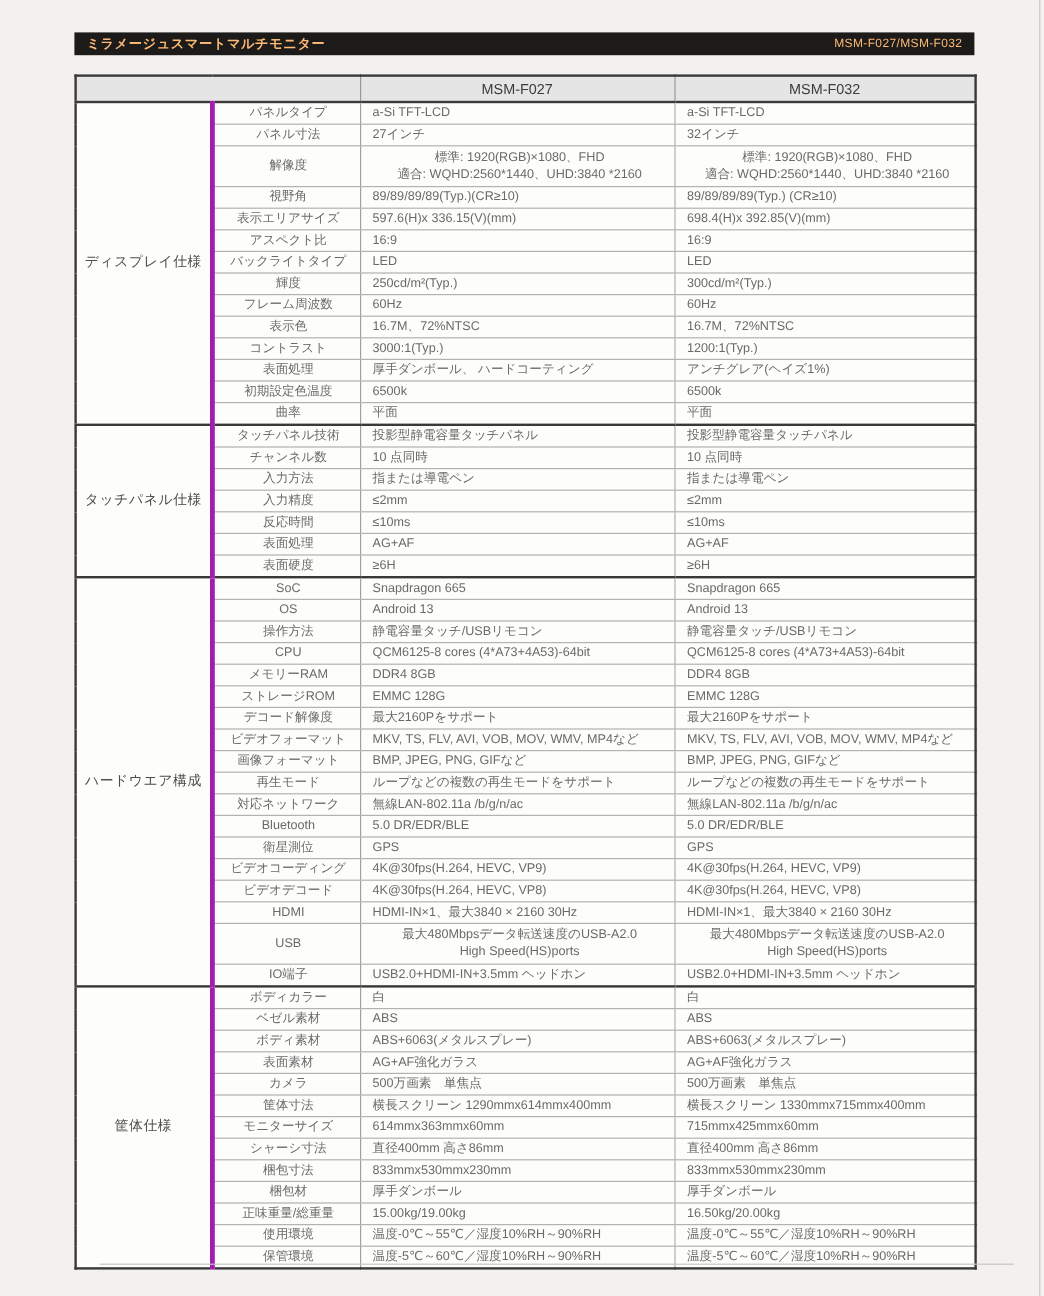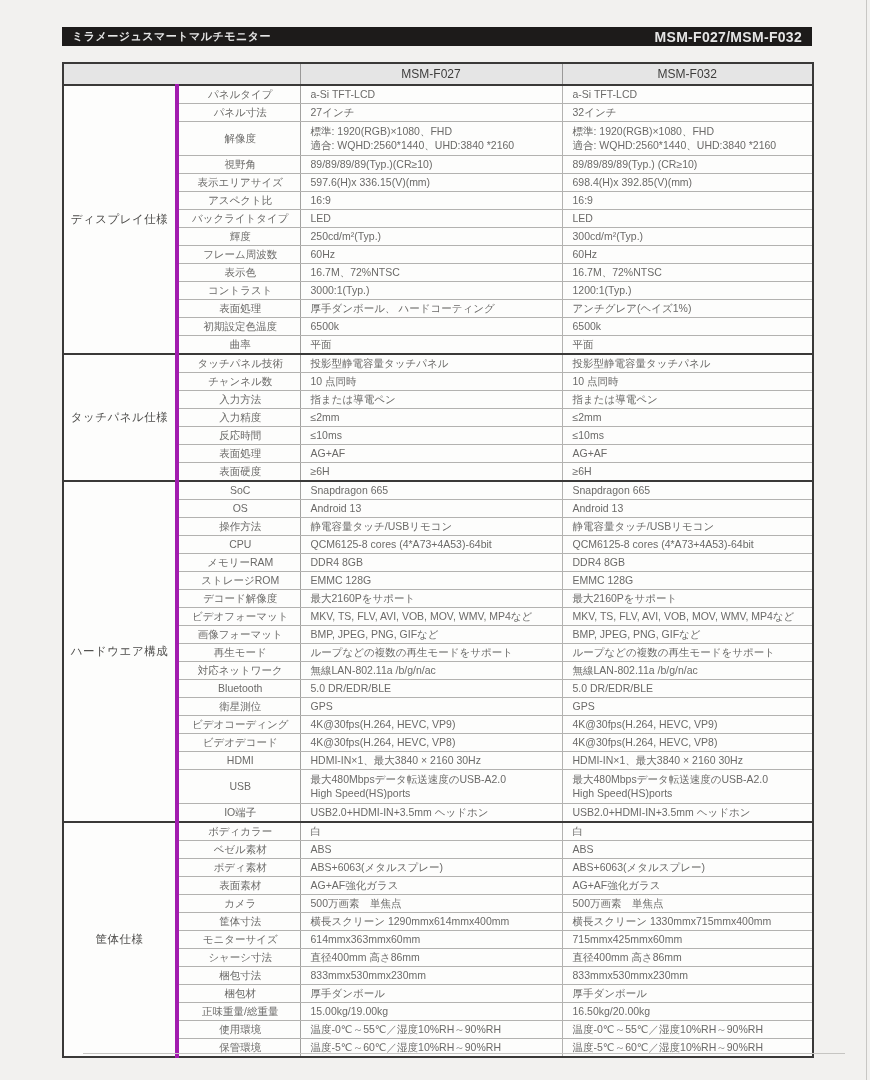--- a/index.html
+++ b/index.html
@@ -9,26 +9,26 @@
     font-family: "Liberation Sans", "DejaVu Sans", sans-serif;
     position: relative;
     overflow: hidden;
   }
   .page-edge {
     position: absolute; top: 0; bottom: 0; right: 3px;
     width: 1px; background: #c8c7c4;
   }
   .titlebar {
     position: absolute; left: 62px; top: 27px; width: 750px; height: 19px;
-    background: #1d1b1a; color: #e5e5e5;
+    background: #1d1b1a; color: #fdba74;
     display: flex; align-items: center; justify-content: space-between;
     box-sizing: border-box; padding: 0 10px;
   }
   .titlebar .prod { font-size: 11px; font-weight: bold; letter-spacing: 0.5px; }
-  .titlebar .models { font-size: 14px; font-weight: bold; letter-spacing: 0.3px; }
+  .titlebar .models { font-size: 10px; font-weight: normal; letter-spacing: 0.3px; }
 
   table.spec-table {
     position: absolute; left: 62px; top: 62px; width: 750px;
     border-collapse: collapse;
     background: #fdfdfc;
     border: 2px solid #3a3938;
     table-layout: fixed;
   }
   .spec-table col.c-section { width: 114px; }
   .spec-table col.c-prop    { width: 123px; }
@@ -45,21 +45,21 @@
   }
   .spec-table td, .spec-table th.section-label {
     border: 1px solid #b3b2b0;
     font-size: 10.5px; color: #6b6a68;
     vertical-align: middle;
     padding: 1px 6px;
     line-height: 1.25;
     background: #fdfdfc;
     overflow: hidden; white-space: nowrap;
   }
-  .spec-table td.tall { white-space: pre-line; }
+  .spec-table td.tall { white-space: pre-line; text-align: center; }
   .spec-table td { height: 15px; }
   .spec-table tr.tall-row td { height: 31px; }
   .spec-table td.name { padding-left: 8px; border-right: 1px solid #a2a19f; text-align: center; }
   .spec-table td.val  { padding-left: 10px; }
   .spec-table th.section-label {
     font-size: 11.5px; color: #4d4c4a; font-weight: normal;
     letter-spacing: 0.5px;
     border-right: 4px solid #a21caf;
     white-space: normal;
   }

